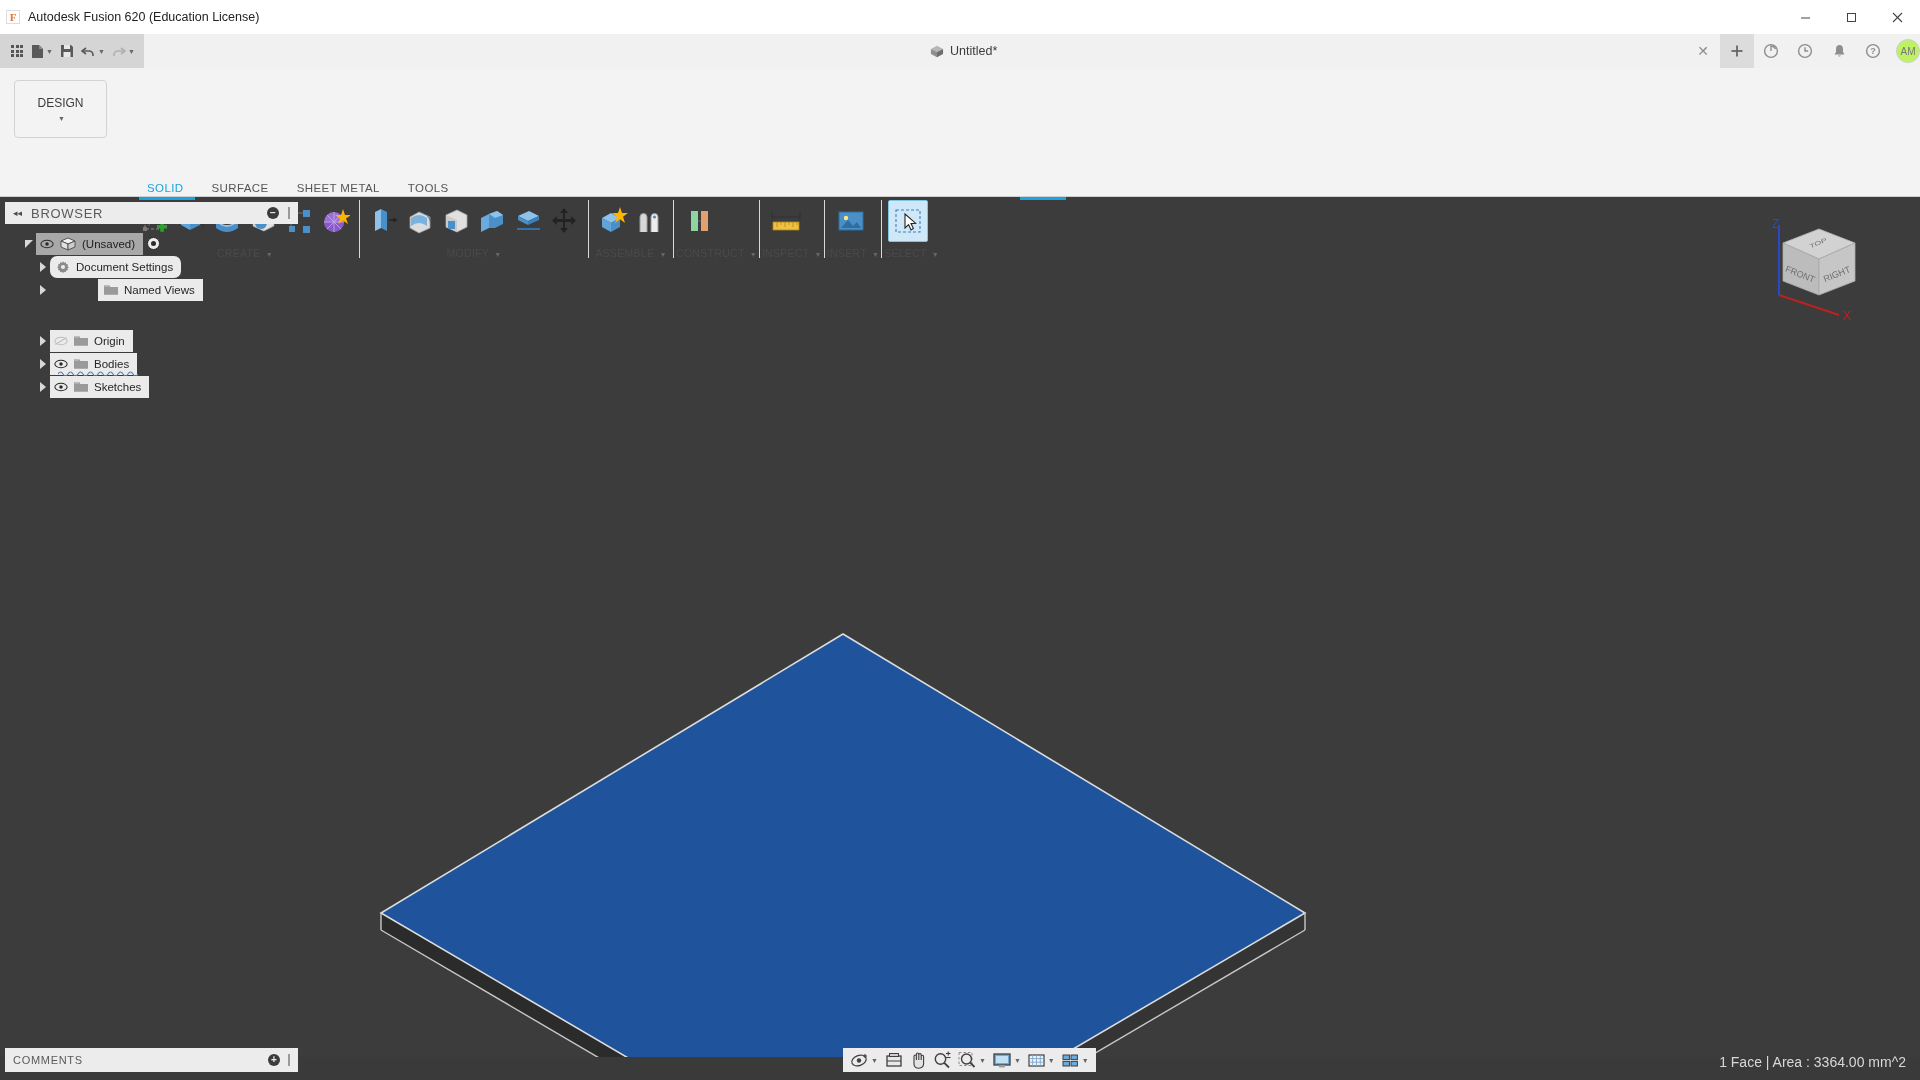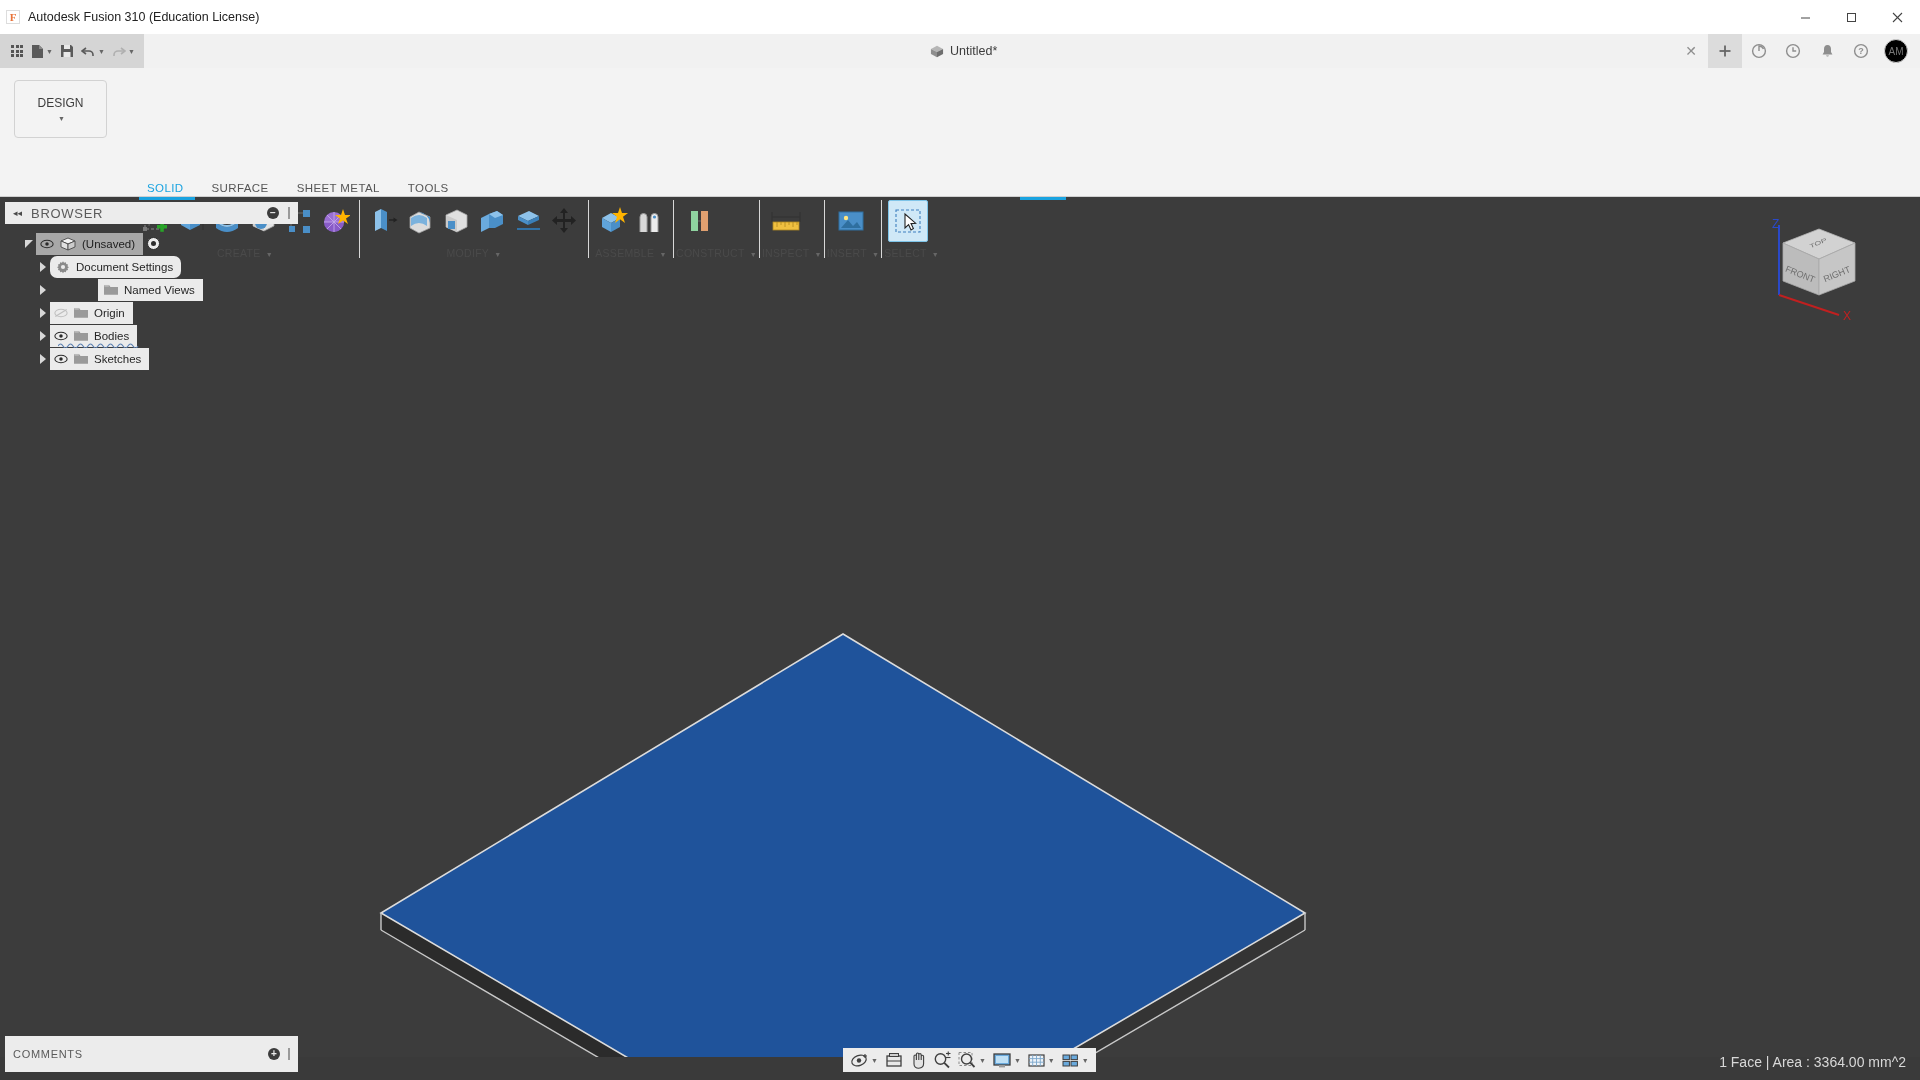--- a/index.html
+++ b/index.html
@@ -56,23 +56,23 @@
   #tab-right{
     position:absolute; right:0; top:34px; height:34px;
     display:flex; align-items:center;
   }
   .tr-btn{
     width:34px;height:34px;display:flex;align-items:center;justify-content:center;
     color:#8e8e8e;font-size:14px;
   }
   #tab-plus{ background:#dcdcdc; }
   #avatar{
-    width:24px;height:24px;border-radius:50%;background:#000000;border:1px solid #cfcfcf;
+    width:24px;height:24px;border-radius:50%;background:#bef264;border:1px solid #cfcfcf;
     display:flex;align-items:center;justify-content:center;font-size:10px;color:#777;
-    margin:0 12px 0 6px;
+    margin:0 0 0 6px;
   }
 
   
   #ribbon{
     position:absolute; left:0; top:68px; width:1920px; height:129px;
     background:#f3f3f3; border-bottom:1px solid #cfcfcf;
   }
   #design-btn{
     position:absolute;left:14px;top:12px;width:93px;height:58px;
     border:1px solid #d2d2d2;border-radius:4px;background:#f3f3f3;
@@ -157,21 +157,21 @@
   #canvas{
     position:absolute; left:0; top:197px; width:1920px; height:860px;
     background:#3c3c3c; z-index:-1;
   }
 
   
   #viewcube{ position:absolute; right:48px; top:215px; width:115px; height:110px; }
 
   
   #comments{
-    position:absolute; left:5px; bottom:8px; width:293px; height:36px;
+    position:absolute; left:5px; bottom:8px; width:293px; height:24px;
     background:#ececec; display:flex; align-items:center; padding:0 8px; gap:8px;
   }
   #comments-title{font-size:11px;color:#5a5a5a;letter-spacing:.7px;}
   #comments .spacer{flex:1;}
 
   
   #navbar{
     position:absolute; left:843px; bottom:8px; height:24px;
     background:#ececec; display:flex; align-items:center; padding:0 4px; gap:0;
   }
@@ -198,21 +198,21 @@
 
     <polyline points="381,733 843,1004 1305,733" fill="none" stroke="#c8c8c8" stroke-width="1.4"></polyline>
     <line x1="381" y1="716" x2="381" y2="733" stroke="#c8c8c8" stroke-width="1.4"></line>
     <line x1="1305" y1="716" x2="1305" y2="733" stroke="#c8c8c8" stroke-width="1.4"></line>
     <line x1="843" y1="987" x2="843" y2="1004" stroke="#c8c8c8" stroke-width="1.4"></line>
   </svg>
 </div>
 
 <div id="titlebar">
   <div id="app-logo">F</div>
-  <div id="app-title">Autodesk Fusion 310 (Education License)</div>
+  <div id="app-title">Autodesk Fusion 620 (Education License)</div>
   <div id="win-controls">
     <div class="winbtn">
       <svg width="11" height="11" viewBox="0 0 11 11">
           <line x1="1" y1="6" x2="10" y2="6" stroke="#444" stroke-width="1"></line>
         </svg>
     </div>
     <div class="winbtn">
       <svg width="11" height="11" viewBox="0 0 11 11">
           <rect x="1.5" y="1.5" width="8" height="8" fill="none" stroke="#444" stroke-width="1"></rect>
         </svg>
@@ -609,21 +609,21 @@
       </span>
       <span class="row-chip" style="padding-left:6px;">
         <svg class="folder" viewBox="0 0 16 12">
           <path d="M0 1 h6 l1.4 2 H16 V12 H0 Z" fill="#9a9a9a"></path>
           <rect x="0.5" y="0.8" width="5" height="2" fill="#bcbcbc"></rect>
         </svg>
         <span class="node-label">Named Views</span>
       </span>
     </div>
 
-    <div class="node" style="padding-left:36px;">
+    <div class="node" style="padding-left:36px;margin-top:28px;">
       <span class="expander">
         <svg width="8" height="10" viewBox="0 0 8 10">
             <polygon points="1,0 7,5 1,10" fill="#d8d8d8"></polygon>
           </svg>
       </span>
       <span class="row-chip" style="padding-left:4px;">
         <svg class="eye off" viewBox="0 0 16 11">
           <ellipse cx="8" cy="5.5" rx="7" ry="4.2" fill="none" stroke="#8a8a8a" stroke-width="1.2"></ellipse>
           <line x1="1.5" y1="9.5" x2="14.5" y2="1.5" stroke="#8a8a8a" stroke-width="1.3"></line>
         </svg>

